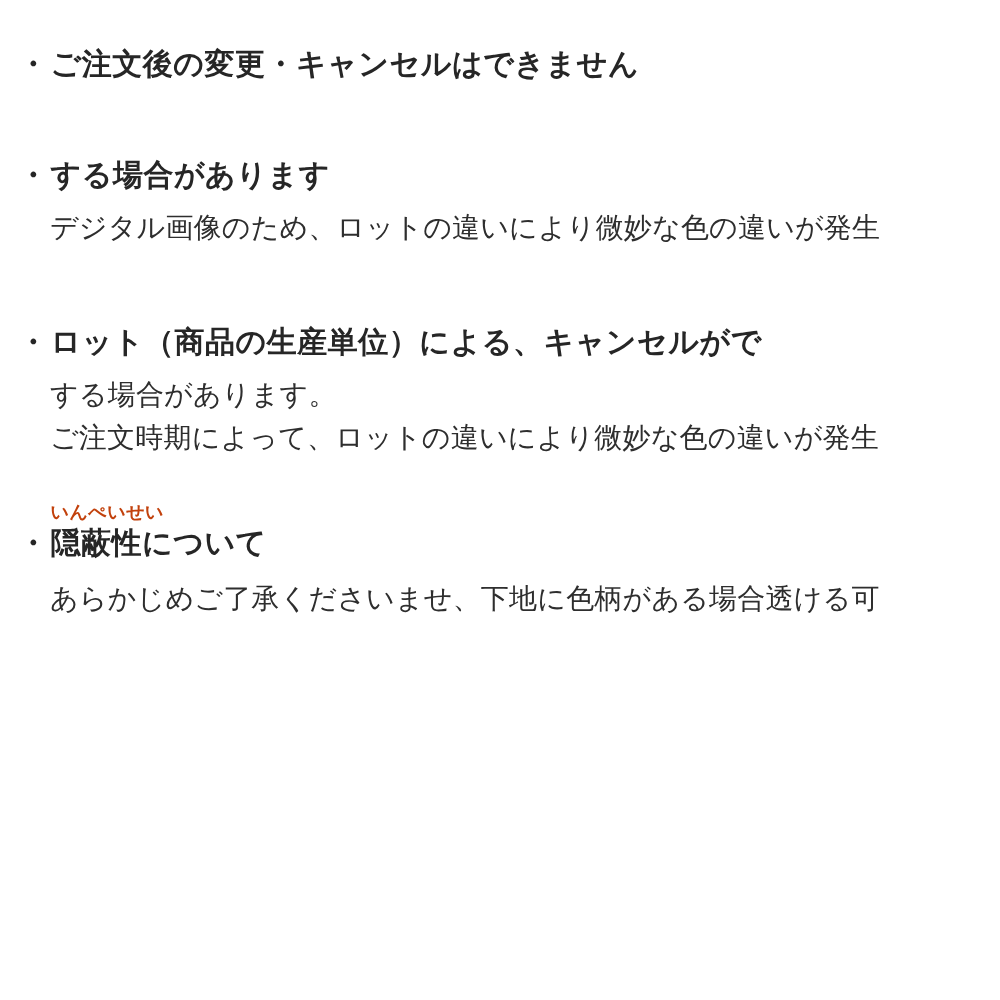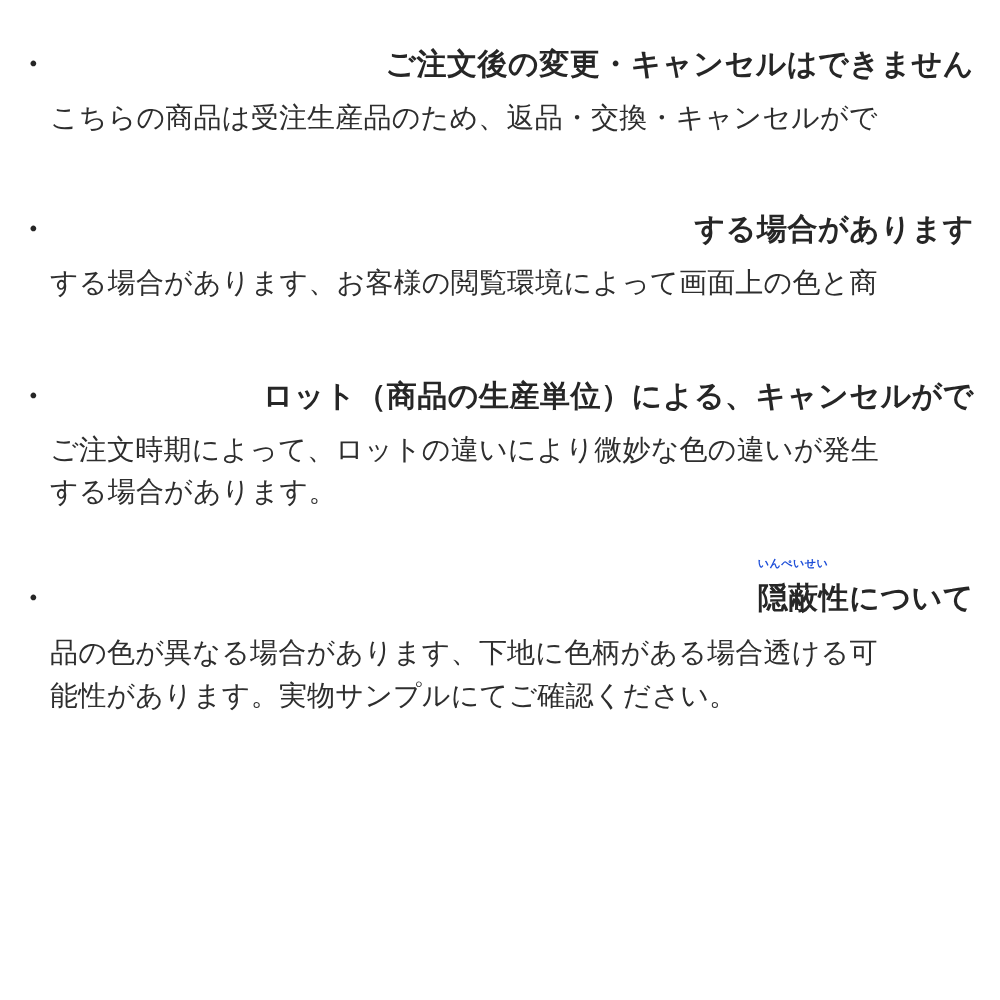--- a/index.html
+++ b/index.html
@@ -41,35 +41,34 @@
   .bullet {
     flex: 0 0 auto;
     font-size: 30px;
     font-weight: 700;
     line-height: 1.35;
     margin-right: 2px;
     color: #262626;
   }
   .heading-text {
     flex: 1 1 auto;
-    text-align: right;
   }
   .ruby-wrap {
     position: relative;
     display: inline-block;
   }
   .ruby {
     position: absolute;
     left: 0;
     top: -20px;
-    font-size: 11px;
+    font-size: 18px;
     font-weight: 600;
     letter-spacing: 0.5px;
     line-height: 1;
-    color: #1d4ed8;
+    color: #c2410c;
     white-space: nowrap;
   }
   .body {
     font-size: 28px;
     line-height: 1.52;
     letter-spacing: 0.2px;
     color: #2e2e2e;
     margin: 0;
     padding-left: 32px;
     font-weight: 400;
@@ -82,49 +81,47 @@
 <body>
 
 <div class="page">
 
   <div class="section s1">
     <div class="heading">
       <span class="bullet">・</span>
       <span class="heading-text">ご注文後の変更・キャンセルはできません</span>
     </div>
     <p class="body">
-      <span class="line">こちらの商品は受注生産品のため、返品・交換・キャンセルがで</span>
     </p>
   </div>
 
   <div class="section s2">
     <div class="heading">
       <span class="bullet">・</span>
       <span class="heading-text">する場合があります</span>
     </div>
     <p class="body">
-      <span class="line">する場合があります、お客様の閲覧環境によって画面上の色と商</span>
+      <span class="line">デジタル画像のため、ロットの違いにより微妙な色の違いが発生</span>
     </p>
   </div>
 
   <div class="section s3">
     <div class="heading">
       <span class="bullet">・</span>
       <span class="heading-text">ロット（商品の生産単位）による、キャンセルがで</span>
     </div>
     <p class="body">
+      <span class="line">する場合があります。</span>
       <span class="line">ご注文時期によって、ロットの違いにより微妙な色の違いが発生</span>
-      <span class="line">する場合があります。</span>
     </p>
   </div>
 
   <div class="section s4">
     <div class="heading">
       <span class="bullet">・</span>
       <span class="heading-text"><span class="ruby-wrap"><span class="ruby">いんぺいせい</span><span>隠蔽性</span></span><span>について</span></span>
     </div>
     <p class="body">
-      <span class="line">品の色が異なる場合があります、下地に色柄がある場合透ける可</span>
-      <span class="line">能性があります。実物サンプルにてご確認ください。</span>
+      <span class="line">あらかじめご了承くださいませ、下地に色柄がある場合透ける可</span>
     </p>
   </div>
 
 </div>
 
 </body></html>

